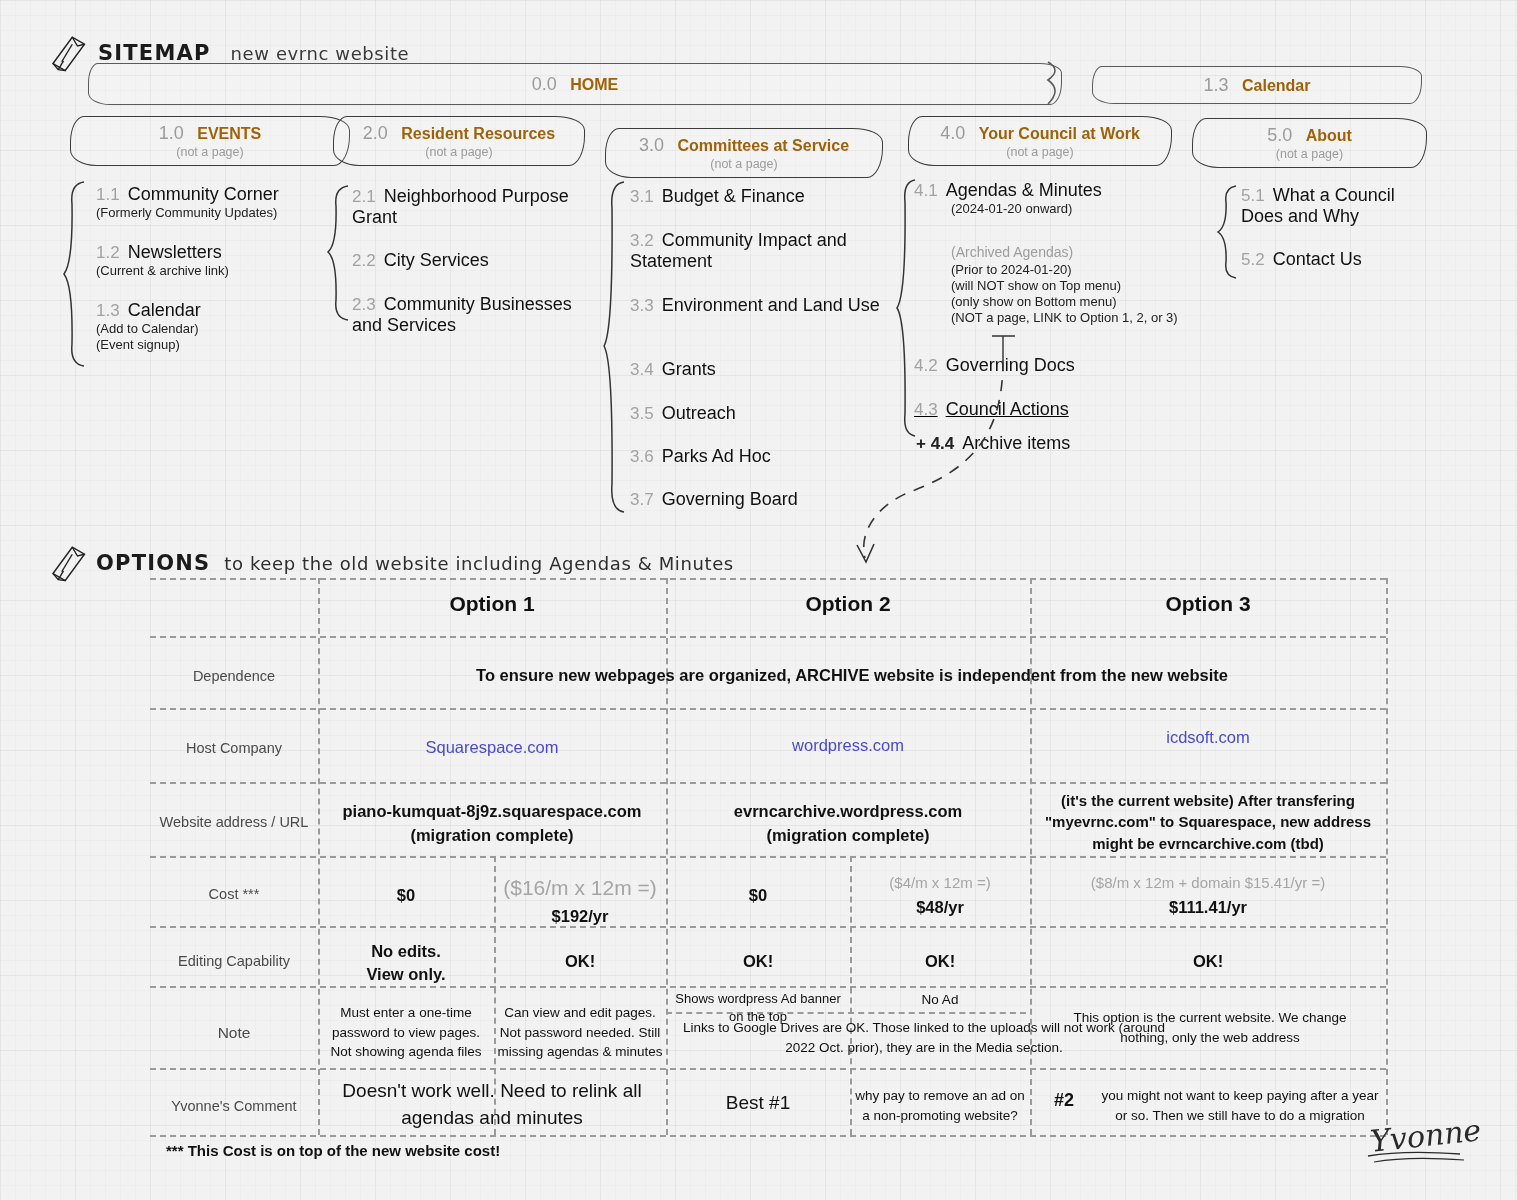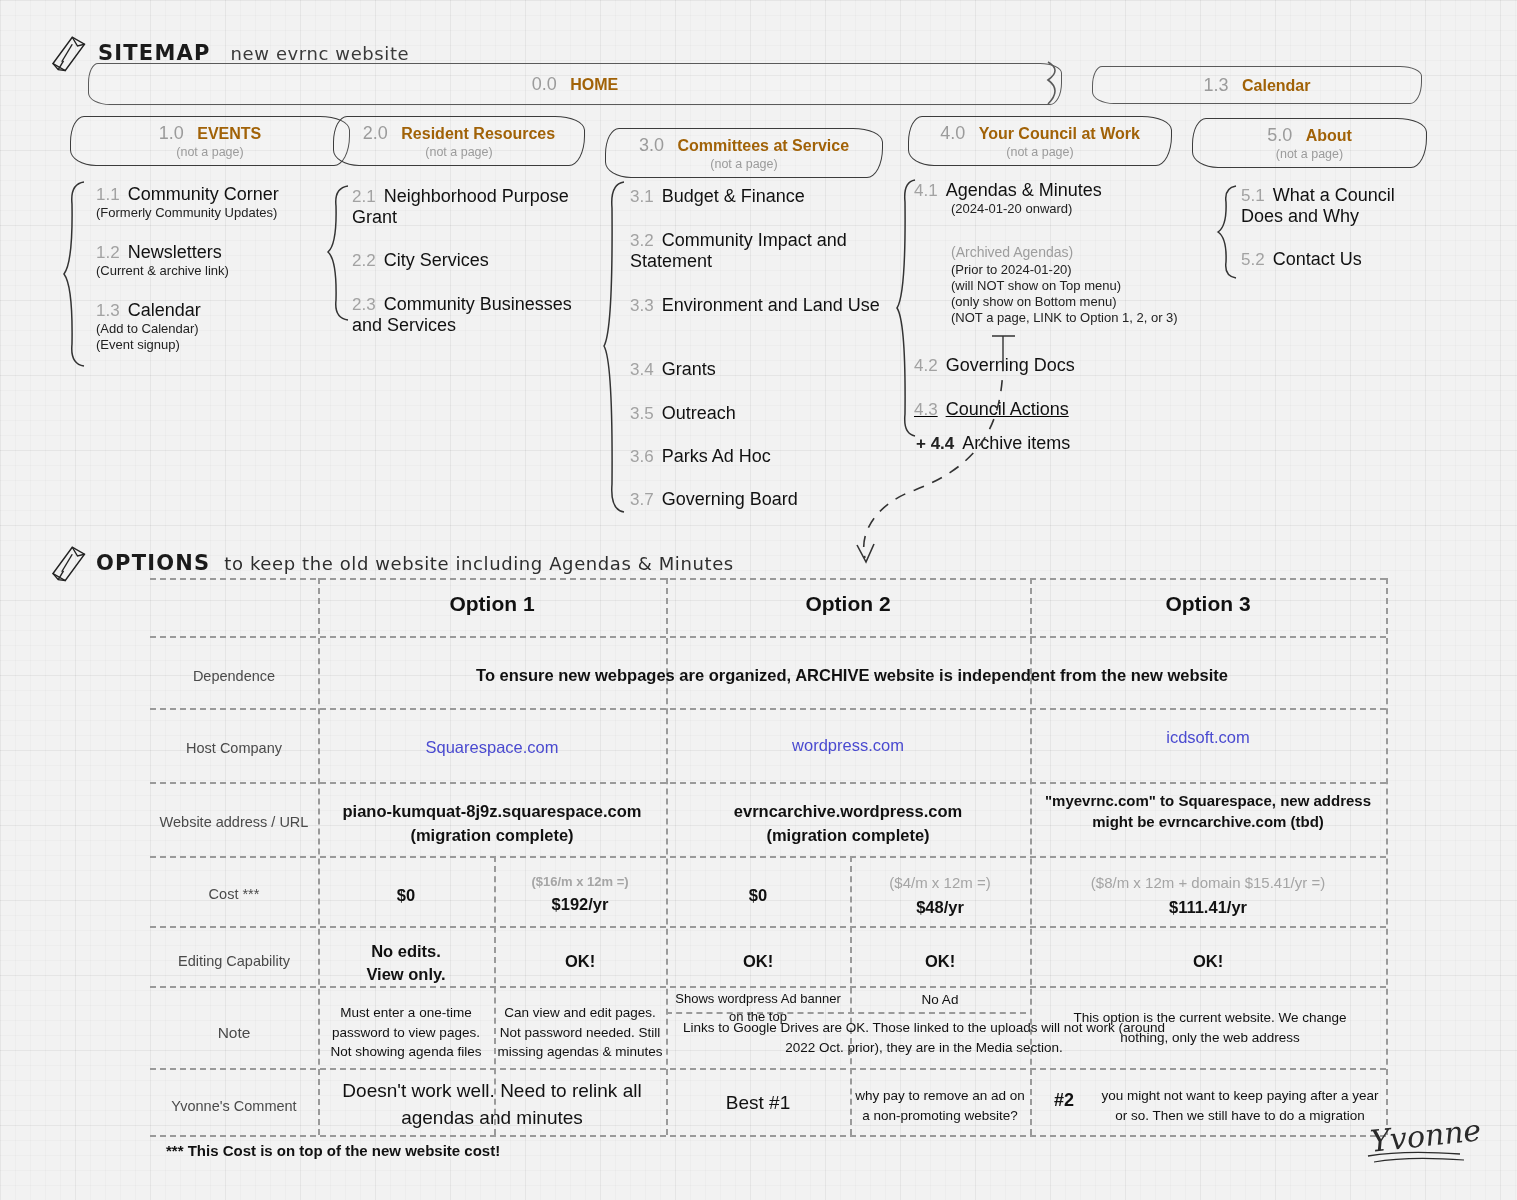--- a/index.html
+++ b/index.html
@@ -288,28 +288,29 @@
   <div class="rowlabel" style="left:0;top:236px;width:168px;">Website address / URL</div>
   <div class="cell big-cell" style="left:168px;top:222px;width:348px;line-height:1.45;">
     <div>piano-kumquat-8j9z.squarespace.com</div>
     <div>(migration complete)</div>
   </div>
   <div class="cell big-cell" style="left:516px;top:222px;width:364px;line-height:1.45;">
     <div>evrncarchive.wordpress.com</div>
     <div>(migration complete)</div>
   </div>
   <div class="cell big-cell" style="left:876px;top:212px;width:364px;line-height:1.42;font-size:15px;">
+    <div>(it's the current website) After transfering</div>
     <div>"myevrnc.com" to Squarespace, new address</div>
     <div>might be evrncarchive.com (tbd)</div>
   </div>
 
   <div class="rowlabel" style="left:0;top:308px;width:168px;">Cost ***</div>
   <div class="cell big-cell" style="left:168px;top:308px;width:176px;">$0</div>
   <div class="cell" style="left:344px;top:294px;width:172px;line-height:1.5;">
-    <div class="muted" style="font-size:13px;font-weight:bold;">($16/m x 12m =)</div>
+    <div class="muted" style="font-size:21px;">($16/m x 12m =)</div>
     <div class="big-cell">$192/yr</div>
   </div>
   <div class="cell big-cell" style="left:516px;top:308px;width:184px;">$0</div>
   <div class="cell" style="left:700px;top:294px;width:180px;line-height:1.5;">
     <div class="muted" style="font-size:15px;">($4/m x 12m =)</div>
     <div class="big-cell">$48/yr</div>
   </div>
   <div class="cell" style="left:880px;top:294px;width:356px;line-height:1.5;">
     <div class="muted" style="font-size:15px;">($8/m x 12m + domain $15.41/yr =)</div>
     <div class="big-cell">$111.41/yr</div>

